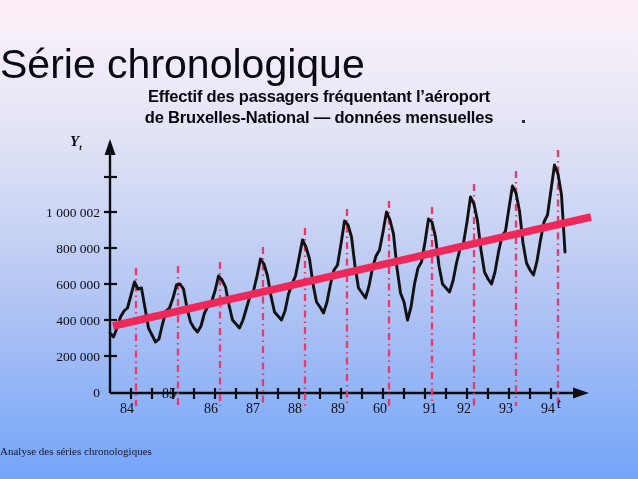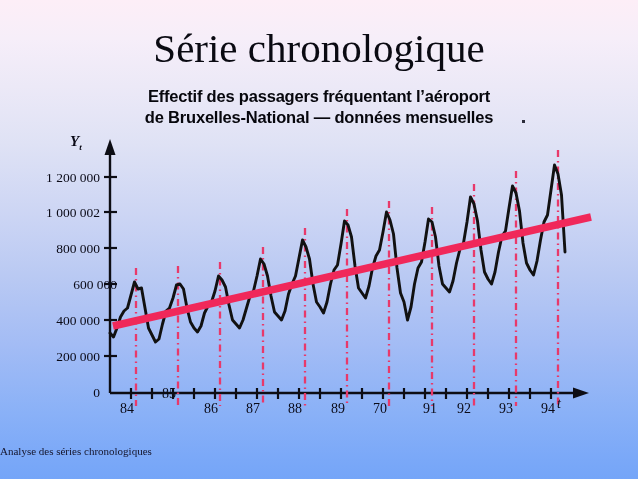--- a/index.html
+++ b/index.html
@@ -25,24 +25,24 @@
         #b9c9f3 58%,
         #a3bcf5 72%,
         #8ab1f7 86%,
         #7aa8f8 96%,
         #74a5f8 100%);
     overflow: hidden;
   }
   #title {
     position: absolute;
     left: 0;
-    top: 25px;
-    width: 638px;
-    text-align: center;
-    font-family: Liberation Serif, serif;
+    top: 41px;
+    width: 638px;
+    text-align: left;
+    font-family: Liberation Sans, sans-serif;
     font-size: 41px;
     line-height: 46px;
     color: #0a0a12;
     letter-spacing: 0px;
   }
   #subtitle {
     position: absolute;
     left: 0;
     top: 86px;
     width: 638px;
@@ -188,35 +188,34 @@
 
     <line id="trendline" x1="113" y1="326" x2="591" y2="217" stroke="#f0285a" stroke-width="7.5" stroke-linecap="butt"></line>
   </svg>
 
   <div id="axis-y-name">
     <span>Y</span><sub>t</sub>
   </div>
 
   <div id="axis-x-name">t</div>
 
-  <div class="ylabel-text" style="left:0px; top:170px; width:100px;">1 200 000</div>
   <div class="ylabel-text" style="left:0px; top:205px; width:100px;">1 000 002</div>
   <div class="ylabel-text" style="left:0px; top:241px; width:100px;">800 000</div>
-  <div class="ylabel-text" style="left:17px; top:277px; width:100px;">600 000</div>
+  <div class="ylabel-text" style="left:0px; top:277px; width:100px;">600 000</div>
   <div class="ylabel-text" style="left:0px; top:313px; width:100px;">400 000</div>
   <div class="ylabel-text" style="left:0px; top:349px; width:100px;">200 000</div>
   <div class="ylabel-text" style="left:0px; top:385px; width:100px;">0</div>
 
   <div class="xlabel-text" style="left:107px; top:401px; width:40px;">84</div>
   <div class="xlabel-text" style="left:149px; top:386px; width:40px;">85</div>
   <div class="xlabel-text" style="left:191px; top:401px; width:40px;">86</div>
   <div class="xlabel-text" style="left:233px; top:401px; width:40px;">87</div>
   <div class="xlabel-text" style="left:275px; top:401px; width:40px;">88</div>
   <div class="xlabel-text" style="left:318px; top:401px; width:40px;">89</div>
-  <div class="xlabel-text" style="left:360px; top:401px; width:40px;">70</div>
+  <div class="xlabel-text" style="left:360px; top:401px; width:40px;">60</div>
   <div class="xlabel-text" style="left:410px; top:401px; width:40px;">91</div>
   <div class="xlabel-text" style="left:444px; top:401px; width:40px;">92</div>
   <div class="xlabel-text" style="left:486px; top:401px; width:40px;">93</div>
   <div class="xlabel-text" style="left:528px; top:401px; width:40px;">94</div>
 
   <div id="footer">Analyse des séries chronologiques</div>
 
 </div>
 
 </body></html>

